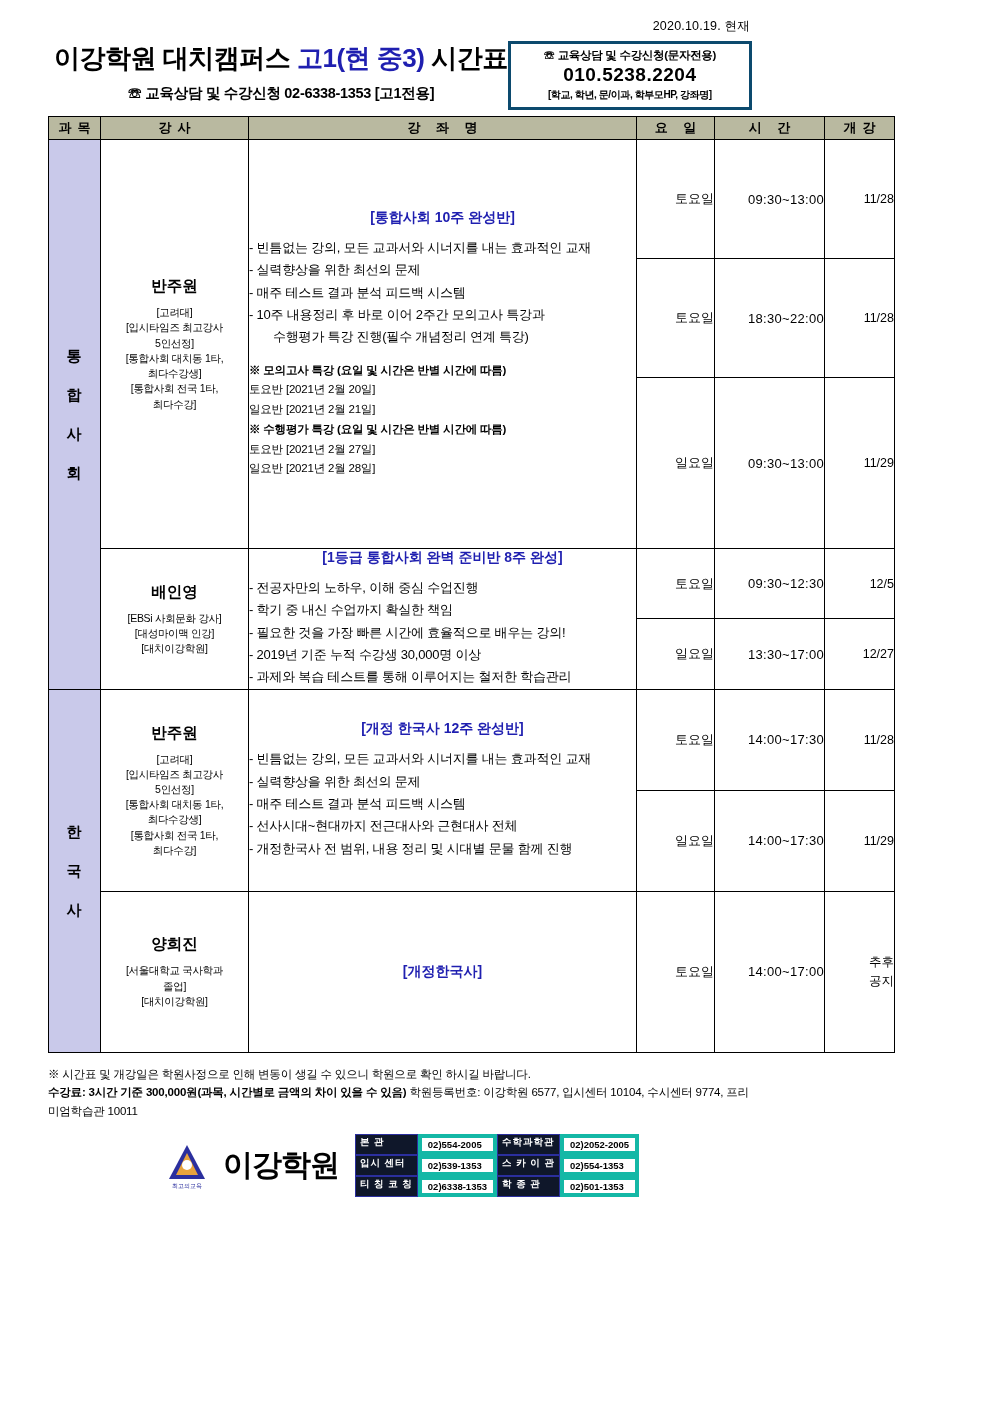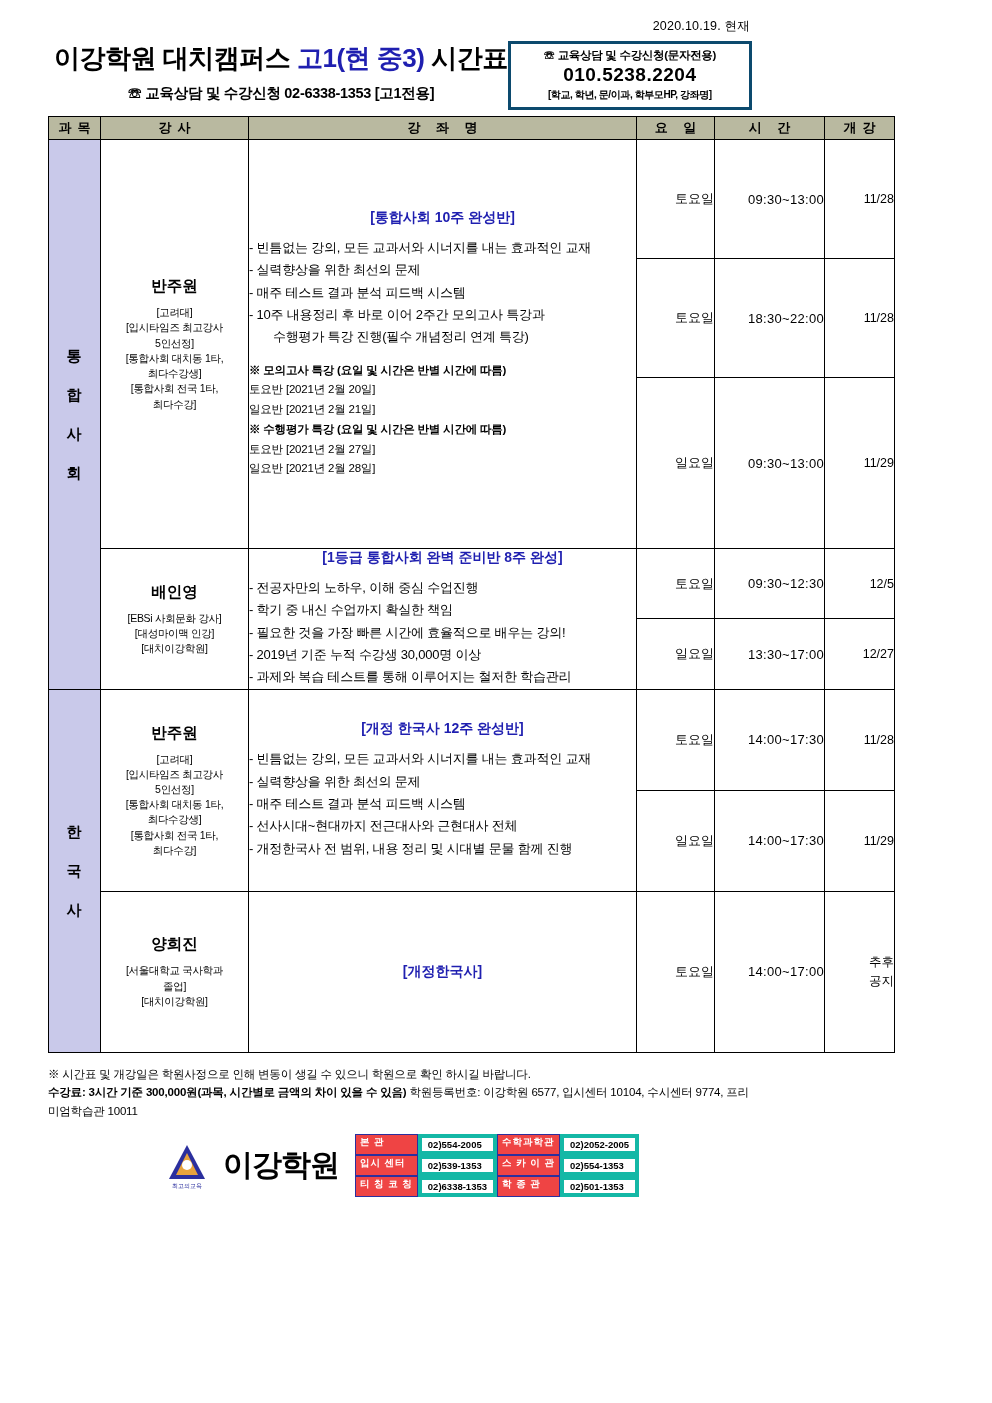--- a/index.html
+++ b/index.html
@@ -201,21 +201,21 @@
   }
   .contact-grid {
     display: grid;
     grid-template-columns: auto auto auto auto;
     font-size: 9.5px;
     font-weight: bold;
     border-collapse: collapse;
     margin-left: 6px;
   }
   .contact-grid .lbl {
-    background: #ef4444;
+    background: #0f172a;
     color: #fff;
     padding: 1px 4px;
     border: 1px solid #2b2f9e;
     white-space: nowrap;
     letter-spacing: 1px;
   }
   .contact-grid .val {
     padding: 1px 6px;
     border: 4px solid #14b8a6;
     white-space: nowrap;

